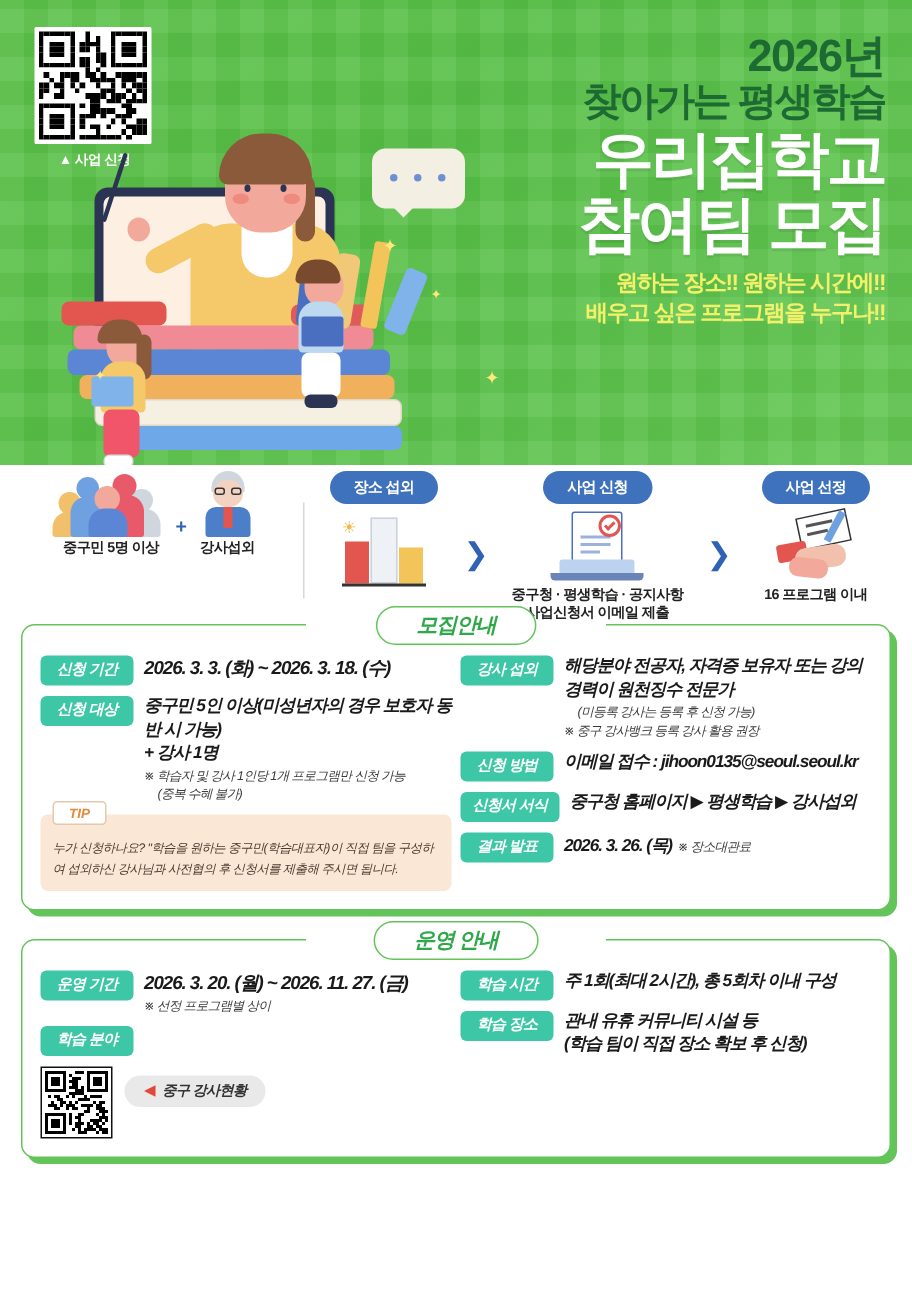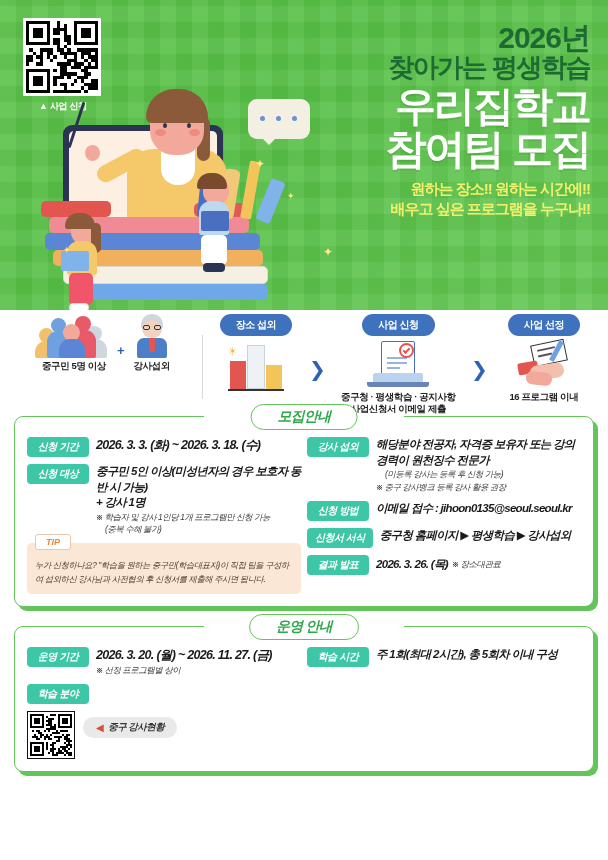--- a/index.html
+++ b/index.html
@@ -1284,20 +1284,27 @@
         </div>
       </div>
 
       <div class="col">
         <div class="row">
           <div class="lbl w70">학습 시간</div>
           <div class="val">
             <div class="v-main sm">주 1회(최대 2시간), 총 5회차 이내 구성</div>
           </div>
         </div>
+        <div class="row">
+          <div class="lbl w70">학습 장소</div>
+          <div class="val">
+            <div class="v-main sm" style="white-space:pre-line">관내 유휴 커뮤니티 시설 등
+(학습 팀이 직접 장소 확보 후 신청)</div>
+          </div>
+        </div>
       </div>
 
     </div>
   </div>
 
   <div class="footer">
     
     
   </div>
 

